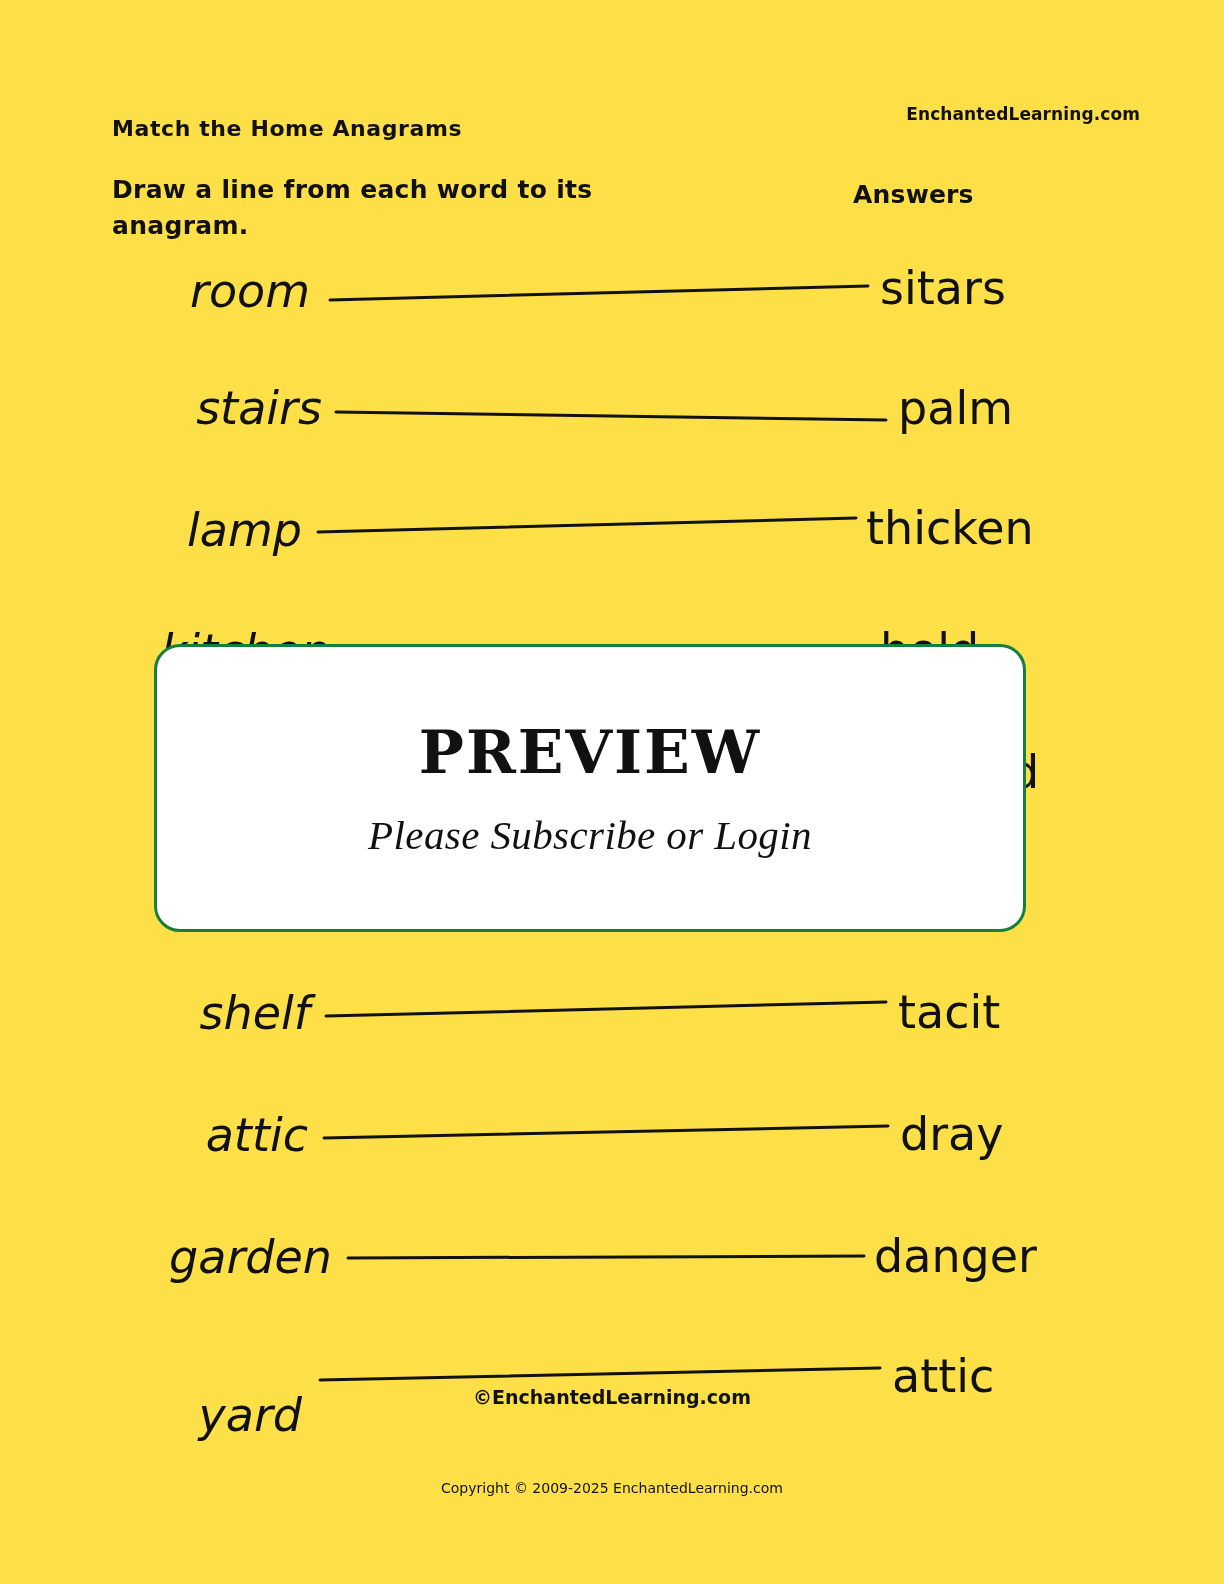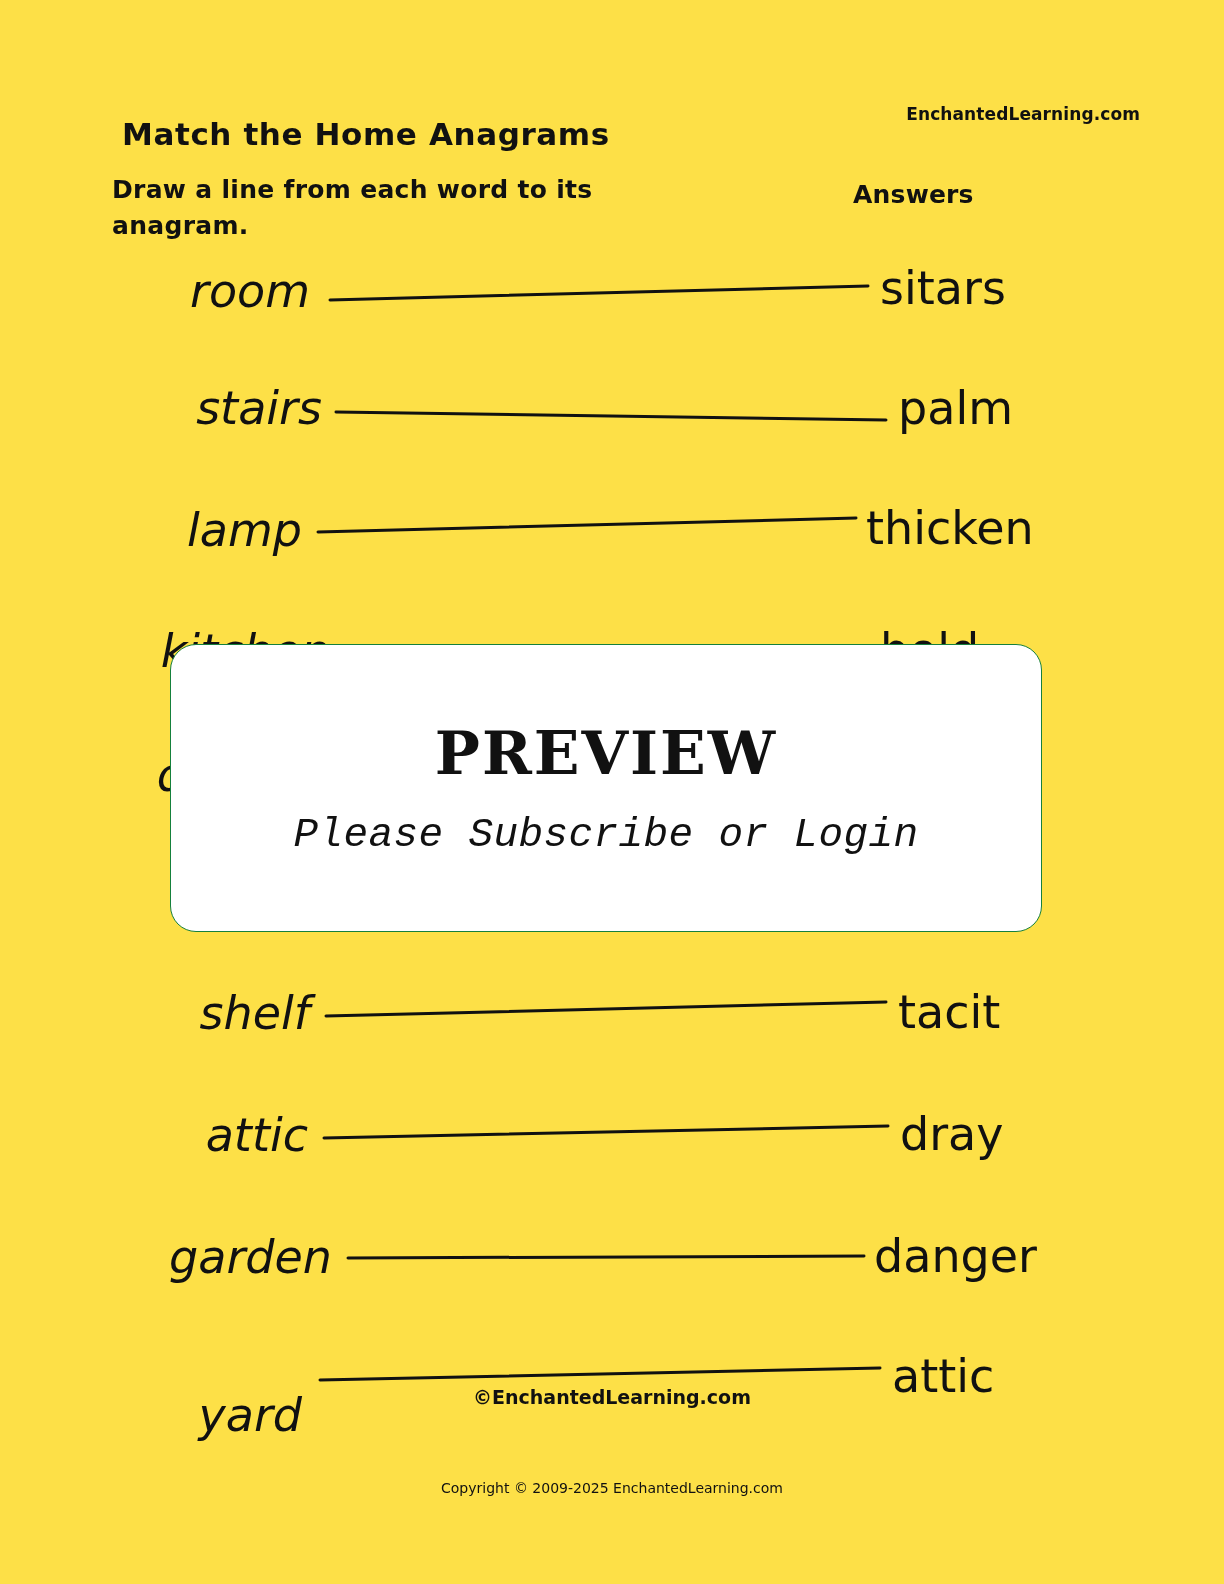--- a/index.html
+++ b/index.html
@@ -38,26 +38,25 @@
     font-weight: bold;
     color: #111;
     letter-spacing: 0.1px;
     white-space: nowrap;
   }
   .title {
     position: absolute;
     left: 112px;
     top: 116px;
     font-family: "DejaVu Sans", sans-serif;
-    font-size: 31px;
+    font-size: 22px;
     font-weight: bold;
     color: #111;
     letter-spacing: 0.6px;
     white-space: nowrap;
-    margin-left: 10px;
   }
   .instructions {
     position: absolute;
     left: 112px;
     top: 172px;
     width: 520px;
     font-family: "DejaVu Sans", sans-serif;
     font-size: 25px;
     font-weight: bold;
     color: #111;
@@ -100,43 +99,43 @@
     position: absolute;
     left: 0;
     top: 0;
     width: 1224px;
     height: 1584px;
   }
 
   
   .preview-box {
     position: absolute;
-    left: 170px;
+    left: 154px;
     top: 644px;
     width: 872px;
     height: 288px;
     background: #ffffff;
-    border: 1px solid #15803d;
+    border: 3px solid #15803d;
     border-radius: 26px;
     box-sizing: border-box;
     display: flex;
     flex-direction: column;
     align-items: center;
     justify-content: center;
   }
   .preview-title {
     font-family: "DejaVu Serif", serif;
     font-size: 60px;
     font-weight: bold;
     color: #111;
     letter-spacing: 2px;
     margin-bottom: 24px;
   }
   .preview-sub {
-    font-family: Liberation Mono, monospace;
+    font-family: Liberation Serif, serif;
     font-style: italic;
     font-size: 41px;
     color: #111;
     letter-spacing: 0.4px;
   }
 
   
   .footer-brand {
     position: absolute;
     left: 50%;

